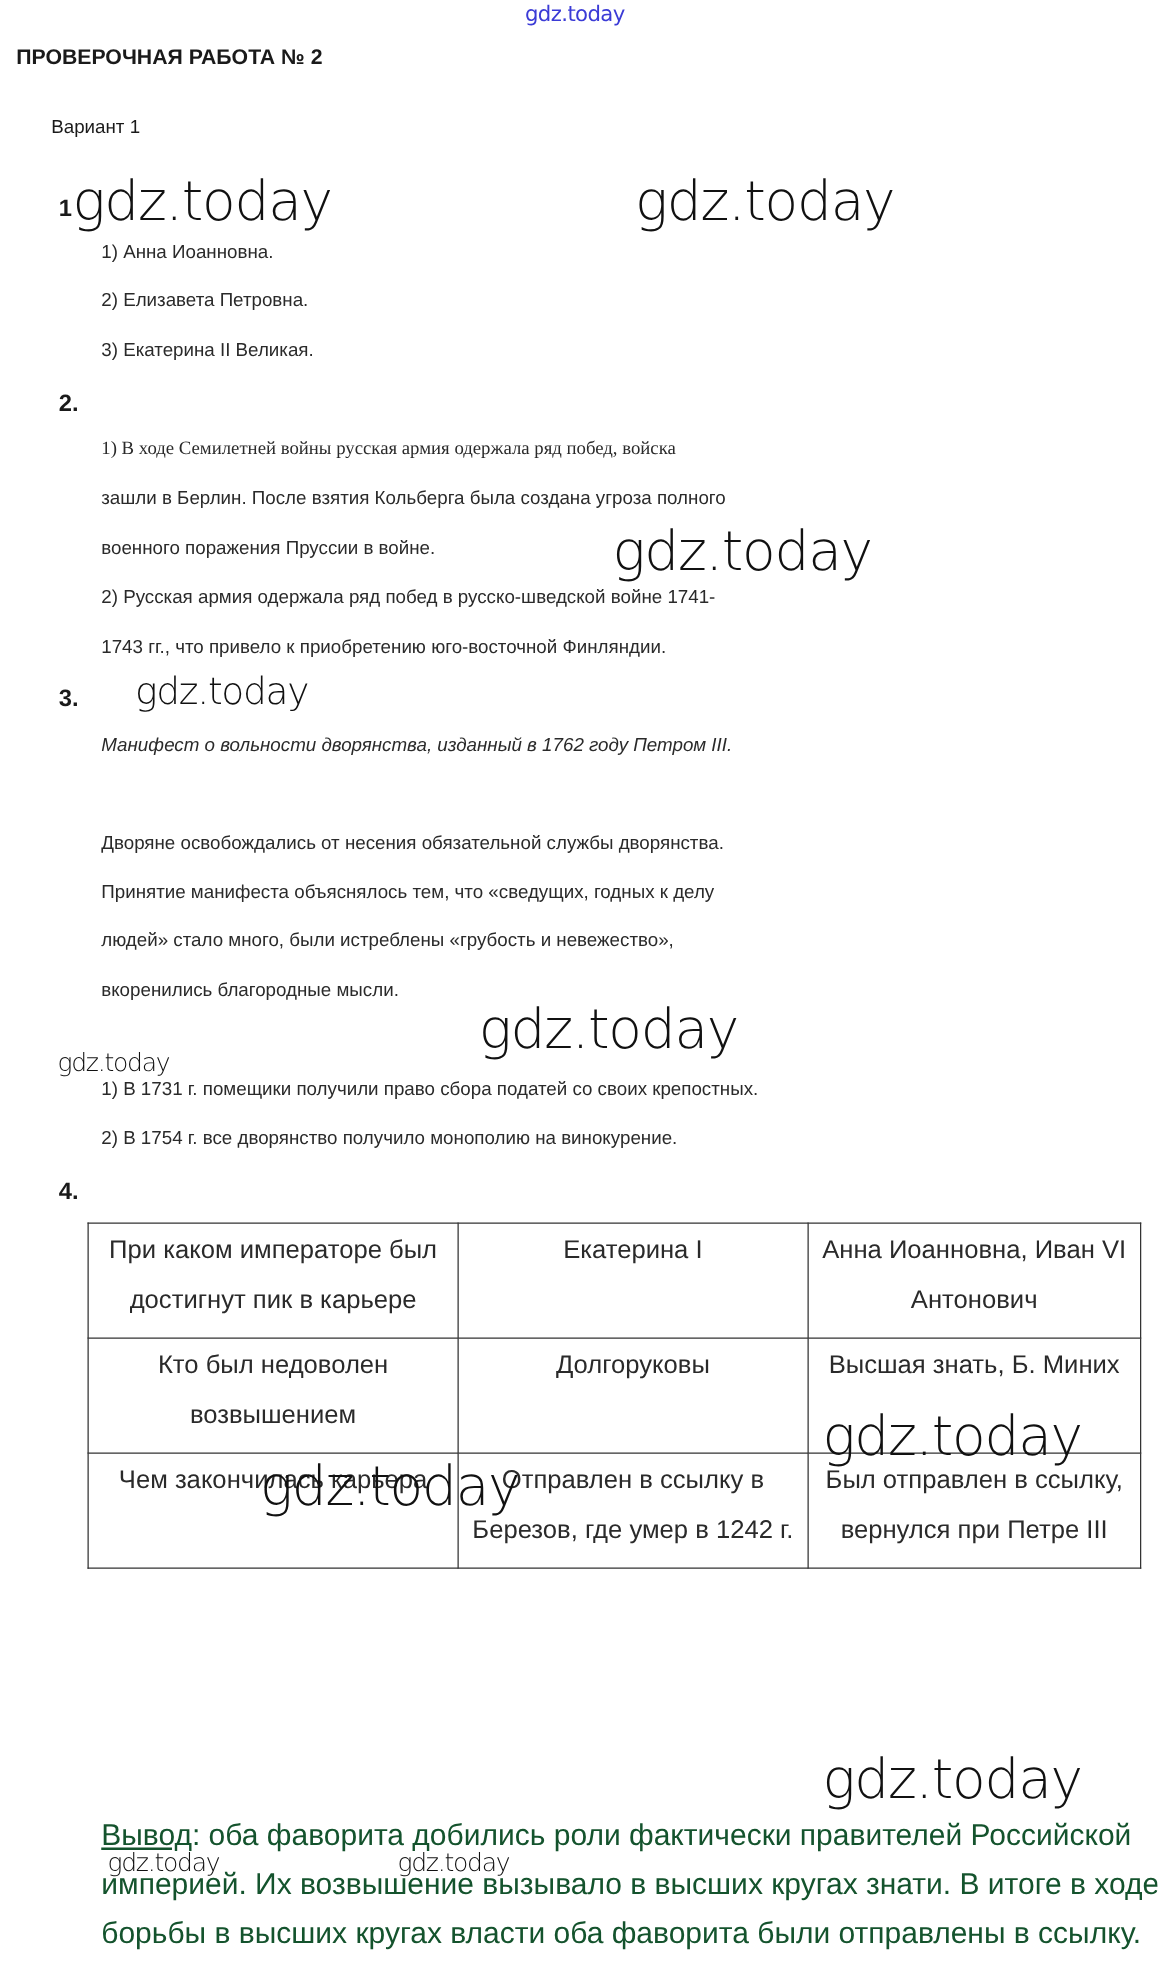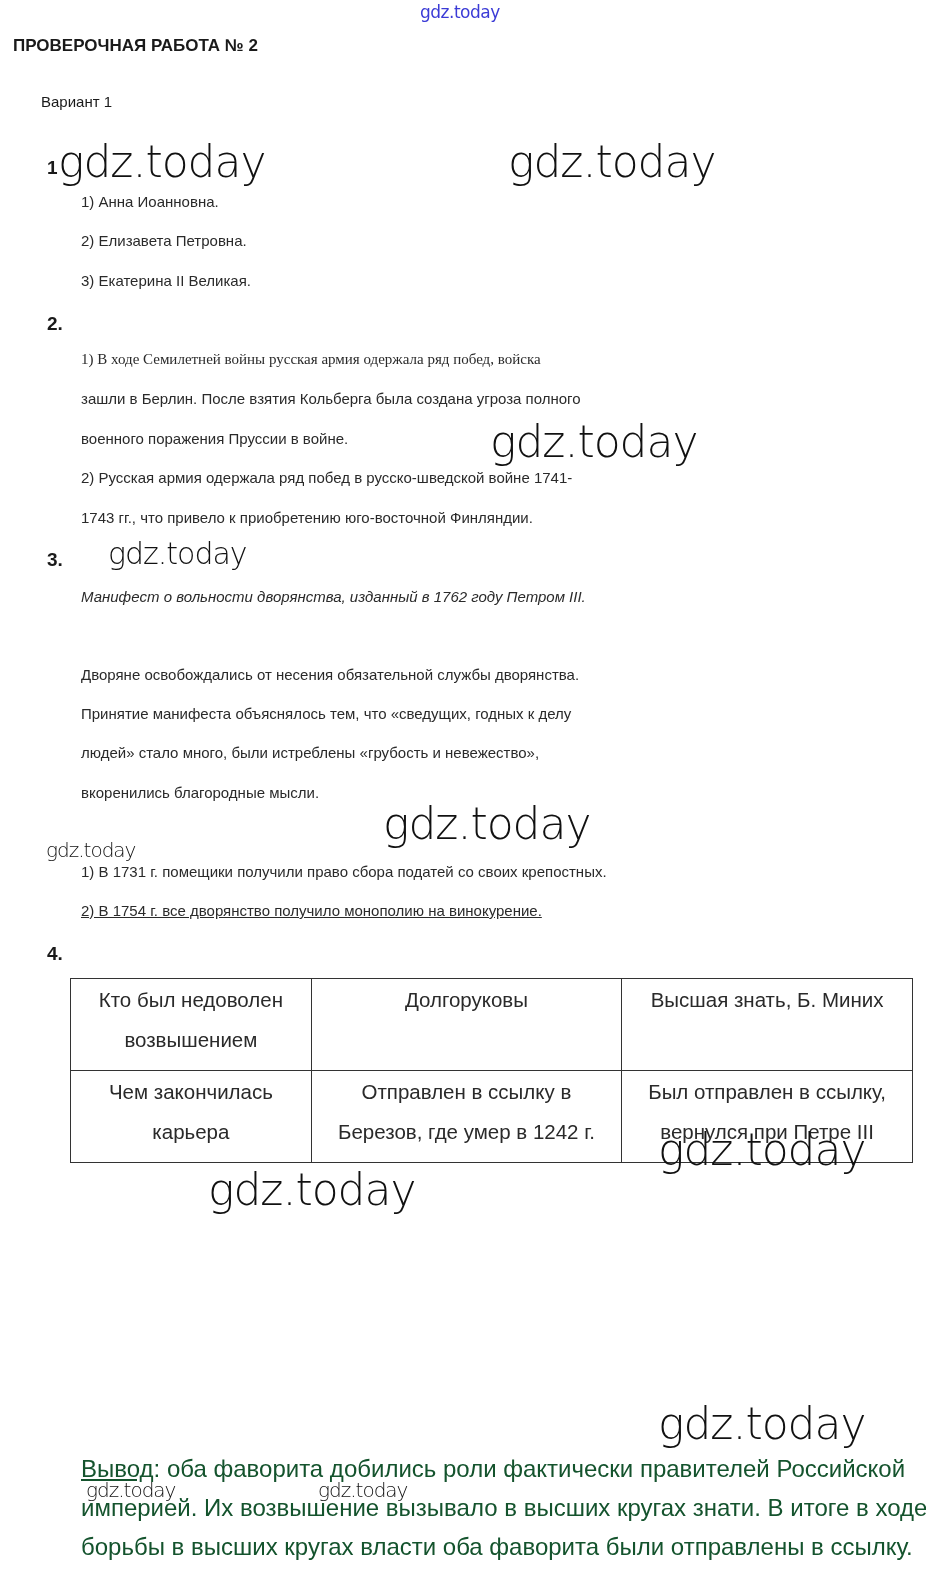--- a/index.html
+++ b/index.html
@@ -61,26 +61,31 @@
 <div class="num" style="top:549px;">3.</div>
 <div class="wm mid" style="left:108px; top:536px;">gdz.today</div>
 <div class="line" style="top:588px;font-style:italic;">Манифест о вольности дворянства, изданный в 1762 году Петром III.</div>
 <div class="line" style="top:666px;">Дворяне освобождались от несения обязательной службы дворянства.</div>
 <div class="line" style="top:705px;">Принятие манифеста объяснялось тем, что «сведущих, годных к делу</div>
 <div class="line" style="top:744px;">людей» стало много, были истреблены «грубость и невежество»,</div>
 <div class="line" style="top:784px;">вкоренились благородные мысли.</div>
 <div class="wm big" style="left:383px; top:798px;">gdz.today</div>
 <div class="wm small" style="left:46px; top:838px;">gdz.today</div>
 <div class="line" style="top:863px;">1) В 1731 г. помещики получили право сбора податей со своих крепостных.</div>
-<div class="line" style="top:902px;text-decoration:underline;">2) В 1754 г. все дворянство получило монополию на винокурение.</div>
+<div class="line" style="top:902px;">2) В 1754 г. все дворянство получило монополию на винокурение.</div>
 
 <div class="num" style="top:943px;">4.</div>
 
 <table class="cmp">
   <tbody>
+  <tr>
+    <td>При каком императоре был достигнут пик в карьере</td>
+    <td>Екатерина I</td>
+    <td>Анна Иоанновна, Иван VI Антонович</td>
+  </tr>
   <tr>
     <td>Кто был недоволен возвышением</td>
     <td>Долгоруковы</td>
     <td>Высшая знать, Б. Миних</td>
   </tr>
   <tr>
     <td>Чем закончилась карьера</td>
     <td>Отправлен в ссылку в Березов, где умер в 1242 г.</td>
     <td>Был отправлен в ссылку, вернулся при Петре III</td>
   </tr>

